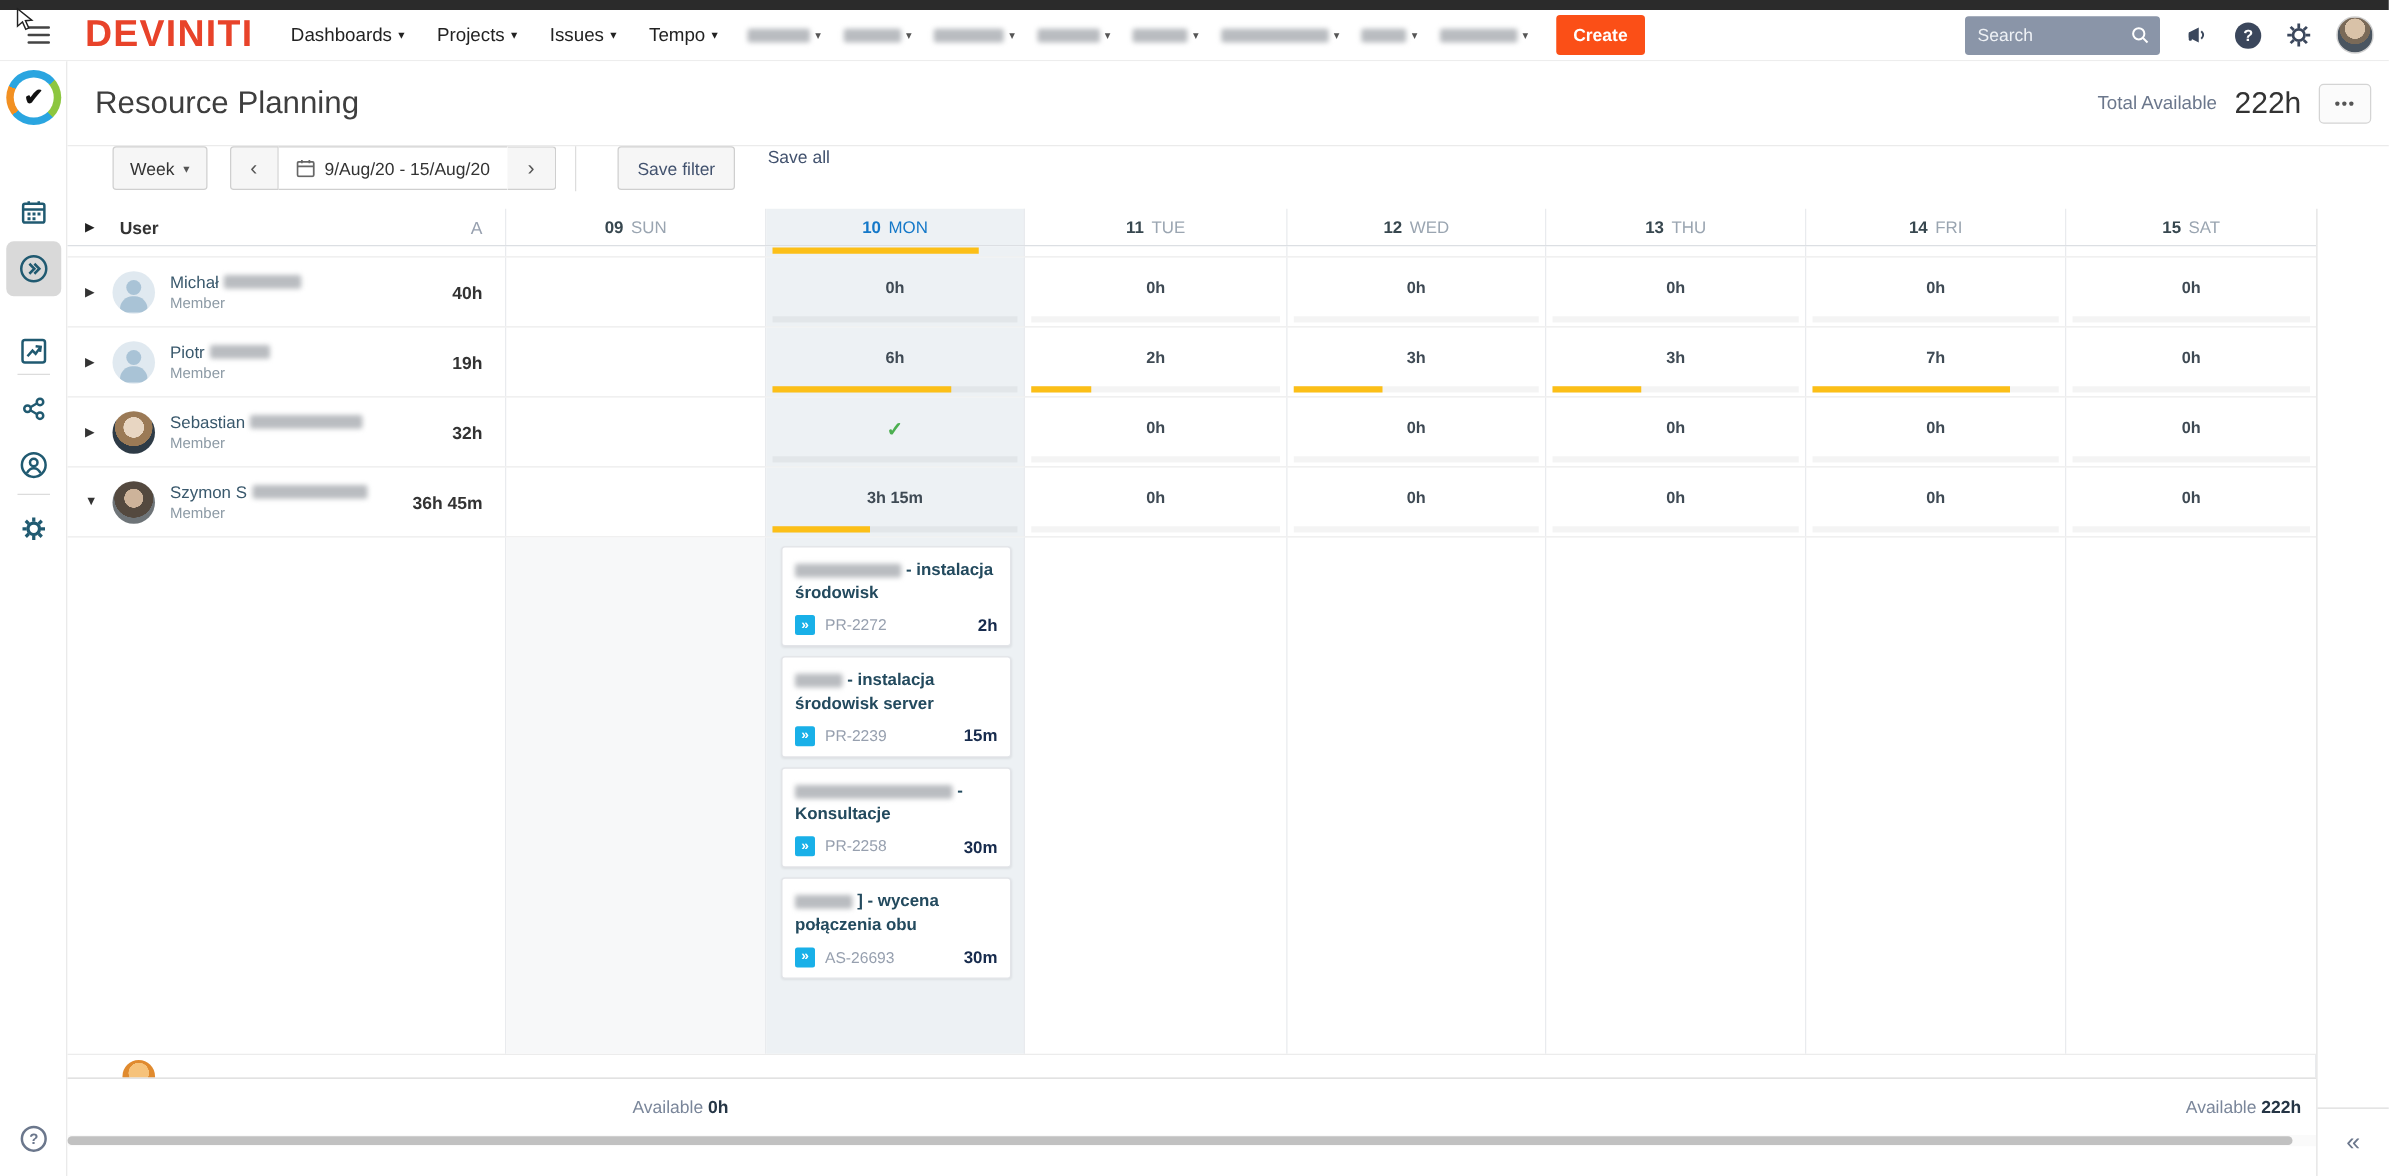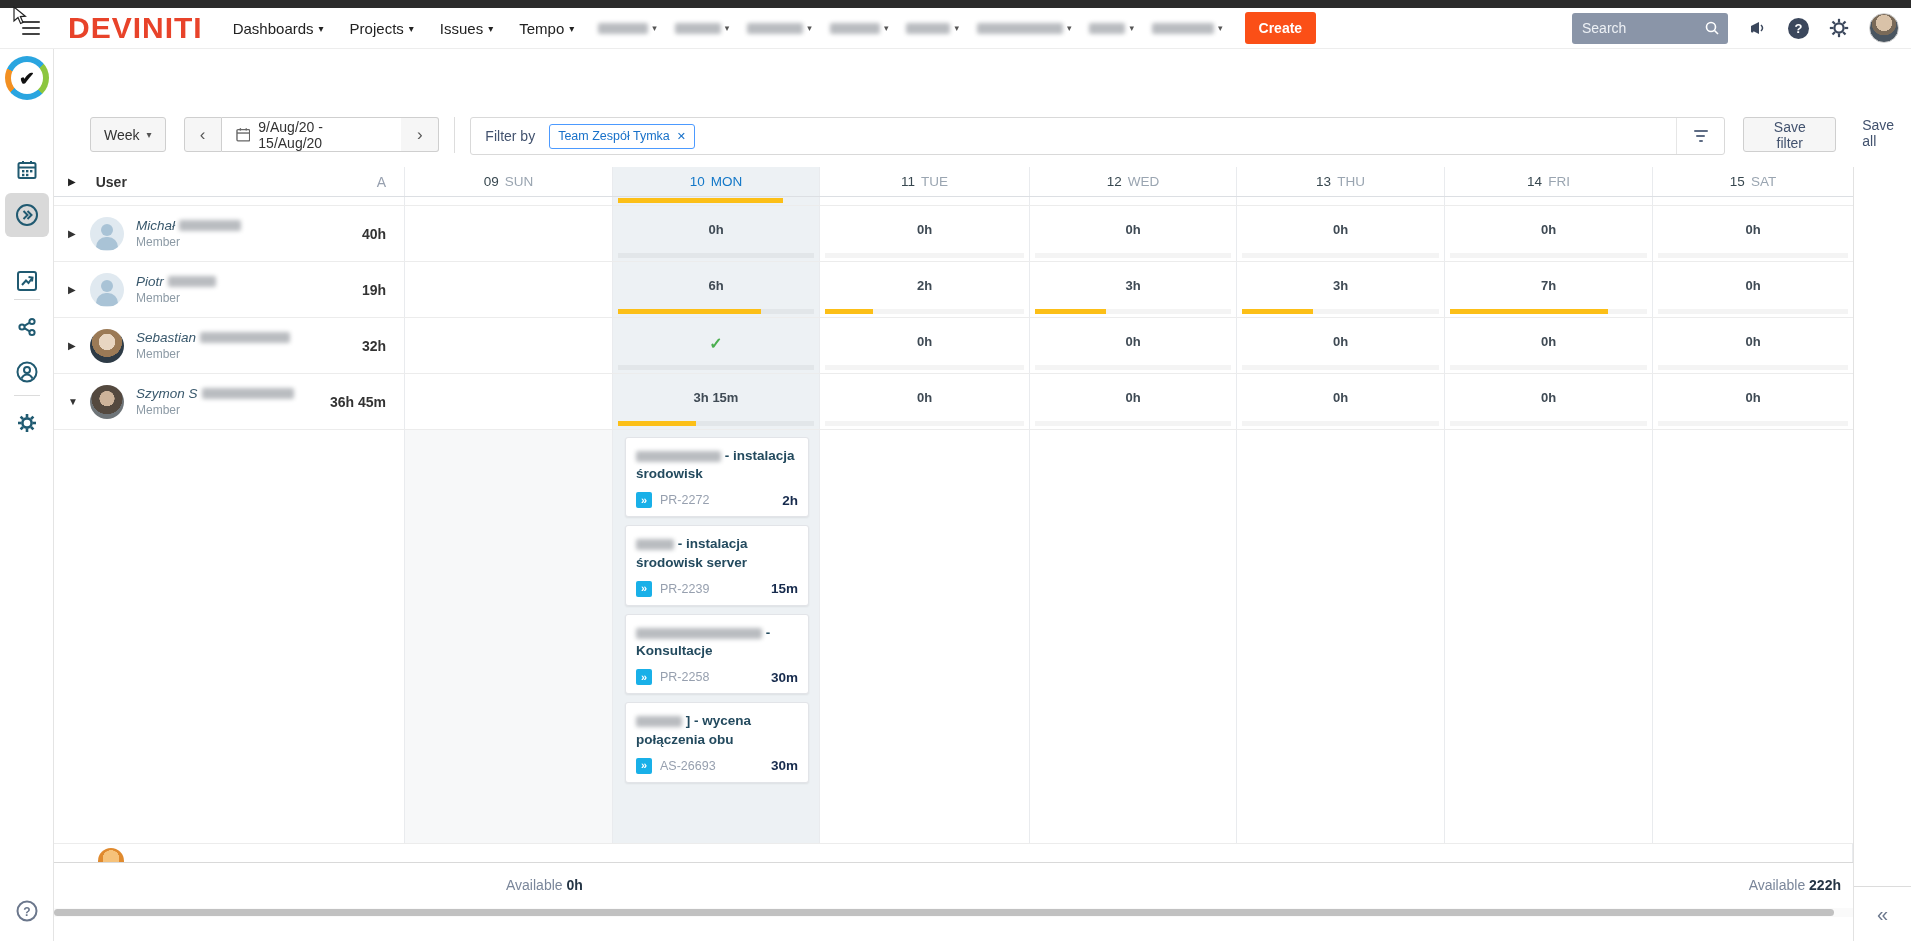--- a/index.html
+++ b/index.html
@@ -78,41 +78,41 @@
   .cell.last { border-right:none; }
   .mon-bg { background:#edf1f4; }
   .sun-soft { background:#f7f8f9; }
 
   .group-row { height:24px; }
   .group-cell { display:flex; align-items:flex-end; justify-content:center; font-size:11px; font-weight:bold; letter-spacing:.8px; color:#8a94a3; padding-bottom:2px; }
   .group-right { grid-column:3 / 9; border-left:1px solid #e9ebee; }
 
   .dayhdr-row { height:30px; border-bottom:1px solid #dcdfe3; }
   .day-cell { display:flex; align-items:center; justify-content:center; gap:6px; font-size:13.5px; }
-  .day-num { font-weight:normal; color:#37474f; }
+  .day-num { font-weight:bold; color:#37474f; }
   .day-name { color:#9aa5b1; }
   .day-cell.today .day-num, .day-cell.today .day-name { color:#1478c8; }
   .userhdr { display:flex; align-items:center; padding:0 18px 0 14px; }
   .userhdr .tri { font-size:10px; color:#222; margin-right:20px; cursor:pointer; }
   .userhdr .lbl { font-weight:bold; font-size:14px; color:#333; }
   .userhdr .sort { margin-left:auto; font-size:14px; color:#97a0af; }
 
   .sliver-row { height:9px; border-bottom:1px solid #ececec; }
   .user-row { height:56px; border-bottom:1px solid #ececec; }
 
   .user-cell { display:flex; align-items:center; padding:0 18px 0 14px; }
   .expander { font-size:10px; color:#333; width:10px; margin-right:12px; cursor:pointer; }
   .u-avatar { width:34px; height:34px; border-radius:50%; flex:0 0 auto; margin-right:12px; position:relative; overflow:hidden; }
   .u-avatar.default { background:#e0e9f0; }
   .u-avatar.default:before { content:""; position:absolute; left:50%; top:7px; transform:translateX(-50%); width:12px; height:12px; border-radius:50%; background:#a9c3d6; }
   .u-avatar.default:after { content:""; position:absolute; left:50%; top:20px; transform:translateX(-50%); width:22px; height:13px; border-radius:10px 10px 0 0; background:#a9c3d6; }
   .u-avatar.photo1 { background:radial-gradient(circle at 50% 38%, #e8d6c2 0 30%, #9b7a56 31% 55%, #2e3b46 56% 100%); }
   .u-avatar.photo2 { background:radial-gradient(circle at 50% 40%, #cdb39a 0 28%, #54493f 29% 58%, #6e7478 59% 100%); }
   .u-names { display:flex; flex-direction:column; gap:2px; min-width:0; }
-  .u-name { font-size:13.5px; color:#39586c; display:flex; align-items:center; gap:4px; white-space:nowrap;font-style:italic; }
+  .u-name { font-size:13.5px; color:#39586c; display:flex; align-items:center; gap:4px; white-space:nowrap; }
   .u-name .nb { height:11px; background:#b9bcc0; filter:blur(2px); border-radius:2px; display:inline-block; }
   .u-role { font-size:12px; color:#8c9aa5; }
   .u-total { margin-left:auto; font-size:14px; font-weight:bold; color:#333; }
 
   .val { position:absolute; left:0; right:0; top:16px; text-align:center; font-size:13px; font-weight:bold; color:#3f4a54; }
   .val.check { color:#4caf50; font-size:16px; font-weight:bold; }
   .track { position:absolute; left:5px; right:5px; bottom:3px; height:5px; background:rgba(0,0,0,0.045); }
   .fill { position:absolute; left:0; top:0; bottom:0; background:#fcbf17; }
   .sliver-bar { position:absolute; left:5px; bottom:2px; height:5px; background:#fcbf17; }
 
@@ -326,52 +326,48 @@
   <div class="side-icon" style="top:842px;">
     <svg class="icn" width="24" height="24" viewBox="0 0 24 24">
         <circle cx="12" cy="12" r="9.5" fill="none" stroke="#6b778c" stroke-width="2"></circle>
         <text x="12" y="16.5" font-size="12" font-weight="bold" fill="#6b778c" text-anchor="middle" font-family="Liberation Sans, sans-serif">?</text>
       </svg>
   </div>
 </div>
 
 <div class="main">
 
+  <div class="page-header">
+    <div class="page-title">Resource Planning</div>
+    <div class="ph-right">
+      <span class="total-label">Total Available</span>
+      <span class="total-value">222h</span>
+      <button class="more-btn">•••</button>
+    </div>
+  </div>
 
   <div class="filterbar">
     <button class="btn week-btn">
       <span>Week</span>
       <span class="chev">▾</span>
     </button>
     <div class="date-group">
       <button class="btn dg-btn first">‹</button>
       <div class="dg-date">
         <svg width="15" height="15" viewBox="0 0 15 15">
             <rect x="1" y="2.5" width="13" height="11.5" rx="1" fill="none" stroke="#666" stroke-width="1.4"></rect>
             <line x1="1" y1="6" x2="14" y2="6" stroke="#666" stroke-width="1.4"></line>
             <line x1="4.5" y1="1" x2="4.5" y2="3.5" stroke="#666" stroke-width="1.4"></line>
             <line x1="10.5" y1="1" x2="10.5" y2="3.5" stroke="#666" stroke-width="1.4"></line>
           </svg>
         <span>9/Aug/20 - 15/Aug/20</span>
       </div>
       <button class="btn dg-btn last">›</button>
     </div>
     <div class="v-sep"></div>
-    <div class="filter-wrap">
-      <span class="filter-by">Filter by</span>
-      <div class="filter-tag">
-        <span>Team Zespół Tymka</span>
-        <span class="x">✕</span>
-      </div>
-      <div class="funnel-box">
-          <i style="width:14px"></i>
-          <i style="width:9px"></i>
-          <i style="width:4px"></i>
-        </div>
-    </div>
     <button class="btn save-btn">Save filter</button>
     <span class="clear-all">Save all</span>
   </div>
 
   <div class="calendar">
 
     <div class="grid-row dayhdr-row" id="dayRow">
       <div class="cell userhdr">
         <span class="tri">▶</span>
         <span class="lbl">User</span>

